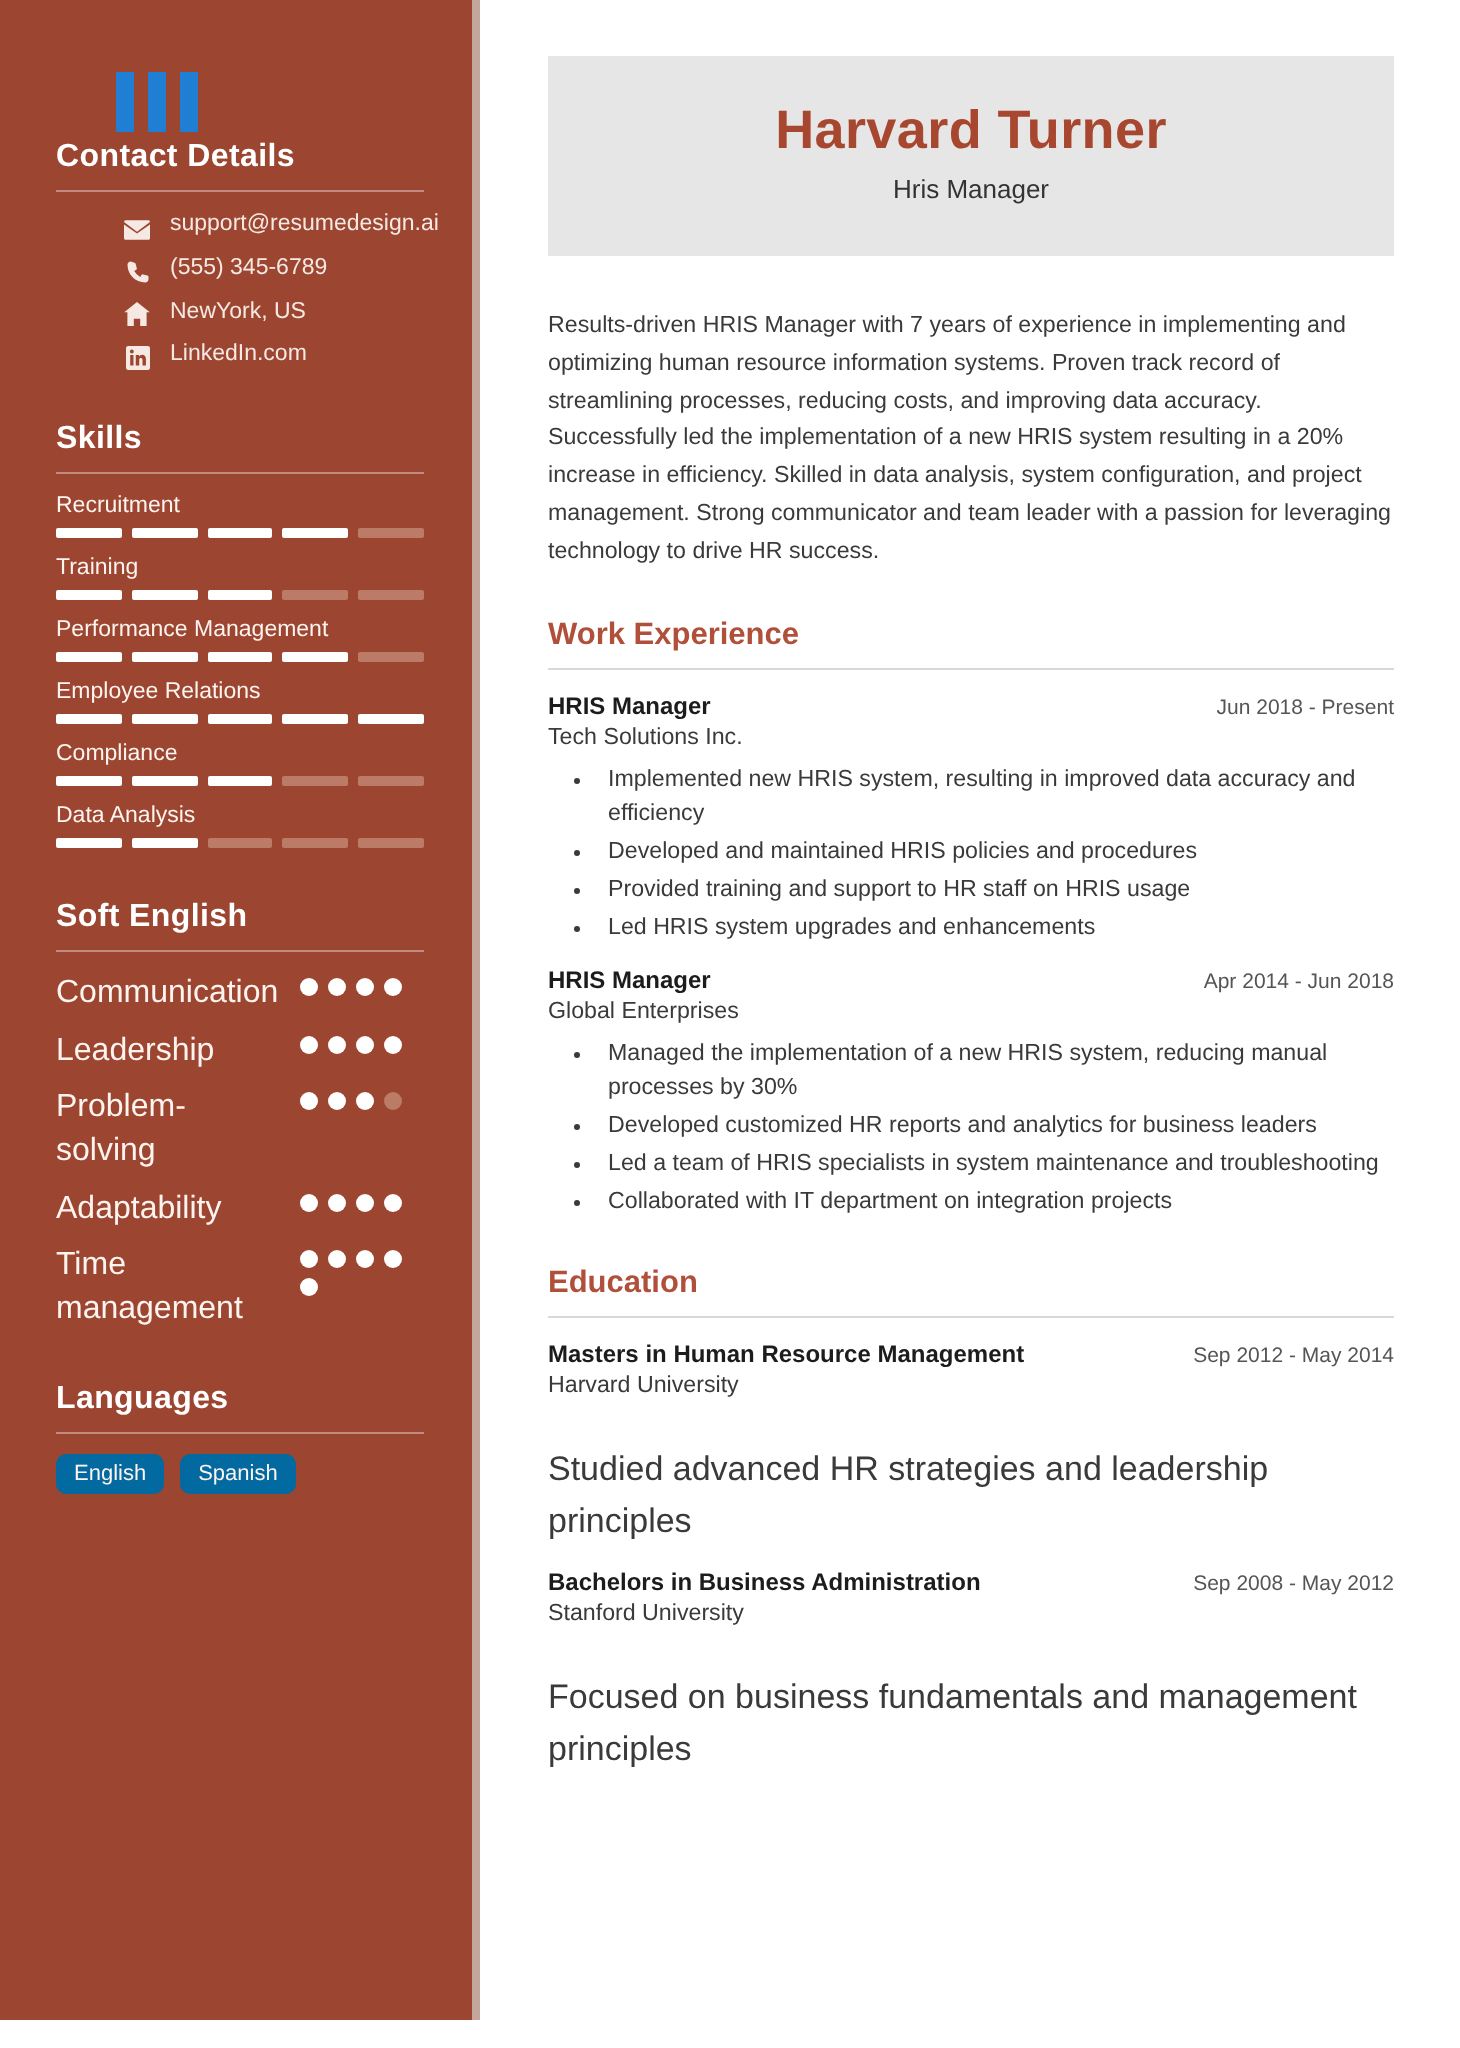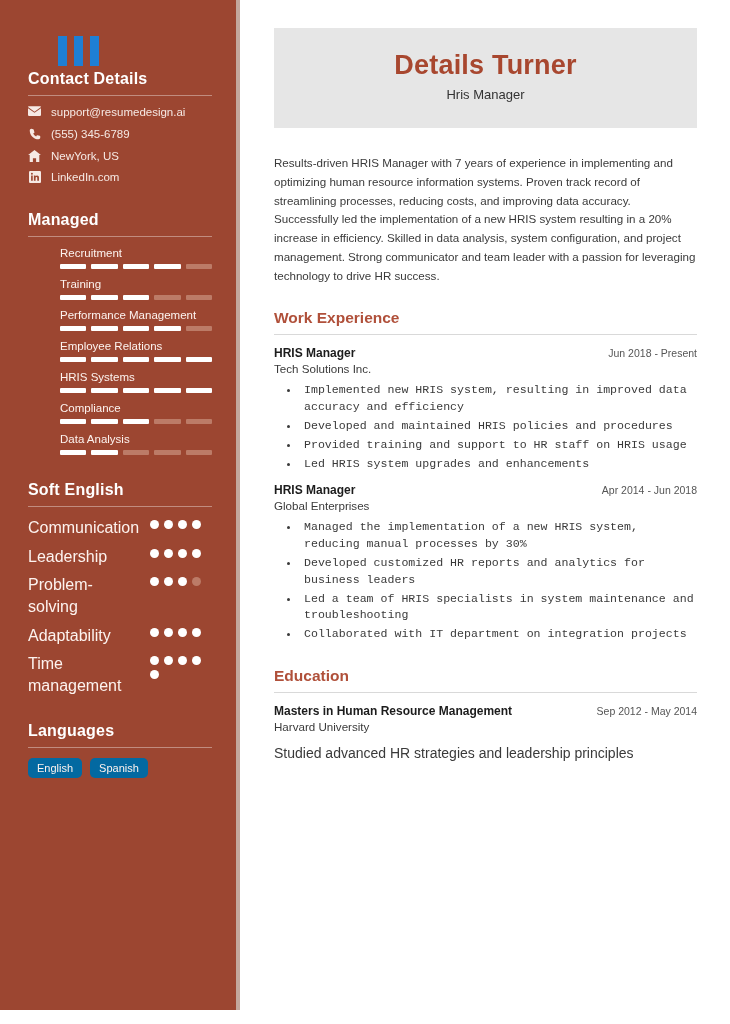--- a/index.html
+++ b/index.html
@@ -28,28 +28,28 @@
   .logo span { display:block; width: 9px; height: 30px; background: #1e7fd4; }
 
   .side-h {
     font-size: 16px; font-weight: bold; color:#fff;
     margin-top: 26px; letter-spacing: .2px;
   }
   .side-rule { height:1px; background: rgba(255,255,255,.38); margin-top: 7px; margin-bottom: 10px; }
 
   .contact-list { list-style:none; }
   .contact-list li {
-    display:flex; align-items:flex-start; gap:10px;
-    font-size: 11.5px; color:#f6e9e4; margin-bottom: 8px; line-height: 1.2;
+    display:flex; align-items:flex-end; gap:10px;
+    font-size: 11.5px; color:#f6e9e4; margin-bottom: 8px; line-height: 1.2; margin-left: 34px;
   }
   .ci { width:13px; display:flex; justify-content:center; align-items:center; flex:0 0 13px; }
   .ci svg { display:block; fill:#f6e9e4; }
 
   
-  .skill { margin-bottom: 9px; margin-left: 32px; }
+  .skill { margin-bottom: 9px; }
   .skill-name { font-size: 11.5px; color:#fdf3ef; margin-bottom: 5px; }
   .bar { display:flex; gap: 5px; }
   .seg { height: 5px; flex:1 1 0; border-radius:1px; background:#bc7b67; }
   .seg.on { background:#ffffff; }
 
   
   .soft-row {
     display:flex; align-items:flex-start; justify-content:space-between;
     margin-bottom: 7px; gap: 6px;
   }
@@ -83,23 +83,23 @@
     font-size: 15.5px; font-weight: bold; color:#b0503a;
     margin-top: 24px;
   }
   .sec-rule { height:1px; background:#d9d9d9; margin-top: 7px; margin-bottom: 11px; }
 
   .entry { margin-bottom: 11px; }
   .entry-top { display:flex; justify-content:space-between; align-items:baseline; gap:10px; }
   .entry-title { font-size: 12px; font-weight:bold; color:#1c1c1c; }
   .entry-date { font-size: 10.5px; color:#555; white-space:nowrap; }
   .entry-org { font-size: 11.6px; color:#3a3a3a; margin-top: 2px; }
-  .entry-desc { font-size: 14px; color:#3a3a3a; margin-top: 10px; line-height:1.5; }
-
-  ul.bullets { margin: 7px 0 0 0; padding-left: 26px; font-family: Liberation Mono, monospace; }
+  .entry-desc { font-size: 17px; color:#3a3a3a; margin-top: 23px; line-height:1.5; }
+
+  ul.bullets { margin: 7px 0 0 0; padding-left: 26px; }
   ul.bullets li {
     font-size: 11.6px; color:#3a3a3a; line-height: 1.45;
     margin-bottom: 2px; padding-left: 4px;
   }
 </style>
 </head>
 <body>
 
 <div class="page">
 
@@ -141,21 +141,21 @@
       <li>
         <span class="ci">
           <svg width="12" height="12" viewBox="0 0 16 16">
               <path d="M14.5 0h-13A1.5 1.5 0 0 0 0 1.5v13A1.5 1.5 0 0 0 1.5 16h13a1.5 1.5 0 0 0 1.5-1.5v-13A1.5 1.5 0 0 0 14.5 0zM5 13H2.8V6H5v7zM3.9 5a1.3 1.3 0 1 1 0-2.6 1.3 1.3 0 0 1 0 2.6zM13.3 13H11V9.5c0-.9-.3-1.5-1.1-1.5-.6 0-1 .4-1.1 .9v4.1H6.5V6h2.2v1a2.4 2.4 0 0 1 2.1-1.1c1.6 0 2.5 1 2.5 3.1V13z"></path>
             </svg>
         </span>
         <span>LinkedIn.com</span>
       </li>
     </ul>
 
-    <h2 class="side-h">Managed</h2>
+    <h2 class="side-h">Skills</h2>
     <div class="side-rule"></div>
     <div id="skills-wrap">
         <div class="skill">
     <div class="skill-name">Recruitment</div>
     <div class="bar">
             <span class="seg on"></span>
             <span class="seg on"></span>
             <span class="seg on"></span>
             <span class="seg on"></span>
             <span class="seg"></span>
@@ -176,30 +176,20 @@
     <div class="bar">
             <span class="seg on"></span>
             <span class="seg on"></span>
             <span class="seg on"></span>
             <span class="seg on"></span>
             <span class="seg"></span>
           </div>
   </div>
         <div class="skill">
     <div class="skill-name">Employee Relations</div>
-    <div class="bar">
-            <span class="seg on"></span>
-            <span class="seg on"></span>
-            <span class="seg on"></span>
-            <span class="seg on"></span>
-            <span class="seg on"></span>
-          </div>
-  </div>
-        <div class="skill">
-    <div class="skill-name">HRIS Systems</div>
     <div class="bar">
             <span class="seg on"></span>
             <span class="seg on"></span>
             <span class="seg on"></span>
             <span class="seg on"></span>
             <span class="seg on"></span>
           </div>
   </div>
         <div class="skill">
     <div class="skill-name">Compliance</div>
@@ -279,21 +269,21 @@
     <div class="langs" id="langs-wrap">
         <span class="lang">English</span>
         <span class="lang">Spanish</span>
       </div>
 
   </aside>
 
   <main class="main">
 
     <div class="namecard">
-      <div class="name">Details Turner</div>
+      <div class="name">Harvard Turner</div>
       <div class="role">Hris Manager</div>
     </div>
 
     <p class="summary">Results-driven HRIS Manager with 7 years of experience in implementing and optimizing human resource information systems. Proven track record of streamlining processes, reducing costs, and improving data accuracy. Successfully led the implementation of a new HRIS system resulting in a 20% increase in efficiency. Skilled in data analysis, system configuration, and project management. Strong communicator and team leader with a passion for leveraging technology to drive HR success.</p>
 
     <h3 class="sec-h">Work Experience</h3>
     <div class="sec-rule"></div>
     <div id="work-wrap">
         <div class="entry">
     <div class="entry-top">
@@ -327,16 +317,24 @@
     <div class="sec-rule"></div>
     <div id="edu-wrap">
         <div class="entry">
     <div class="entry-top">
       <span class="entry-title">Masters in Human Resource Management</span>
       <span class="entry-date">Sep 2012 - May 2014</span>
     </div>
     <div class="entry-org">Harvard University</div>
     <div class="entry-desc">Studied advanced HR strategies and leadership principles</div>
   </div>
+        <div class="entry">
+    <div class="entry-top">
+      <span class="entry-title">Bachelors in Business Administration</span>
+      <span class="entry-date">Sep 2008 - May 2012</span>
+    </div>
+    <div class="entry-org">Stanford University</div>
+    <div class="entry-desc">Focused on business fundamentals and management principles</div>
+  </div>
       </div>
 
   </main>
 </div>
 
 </body></html>

